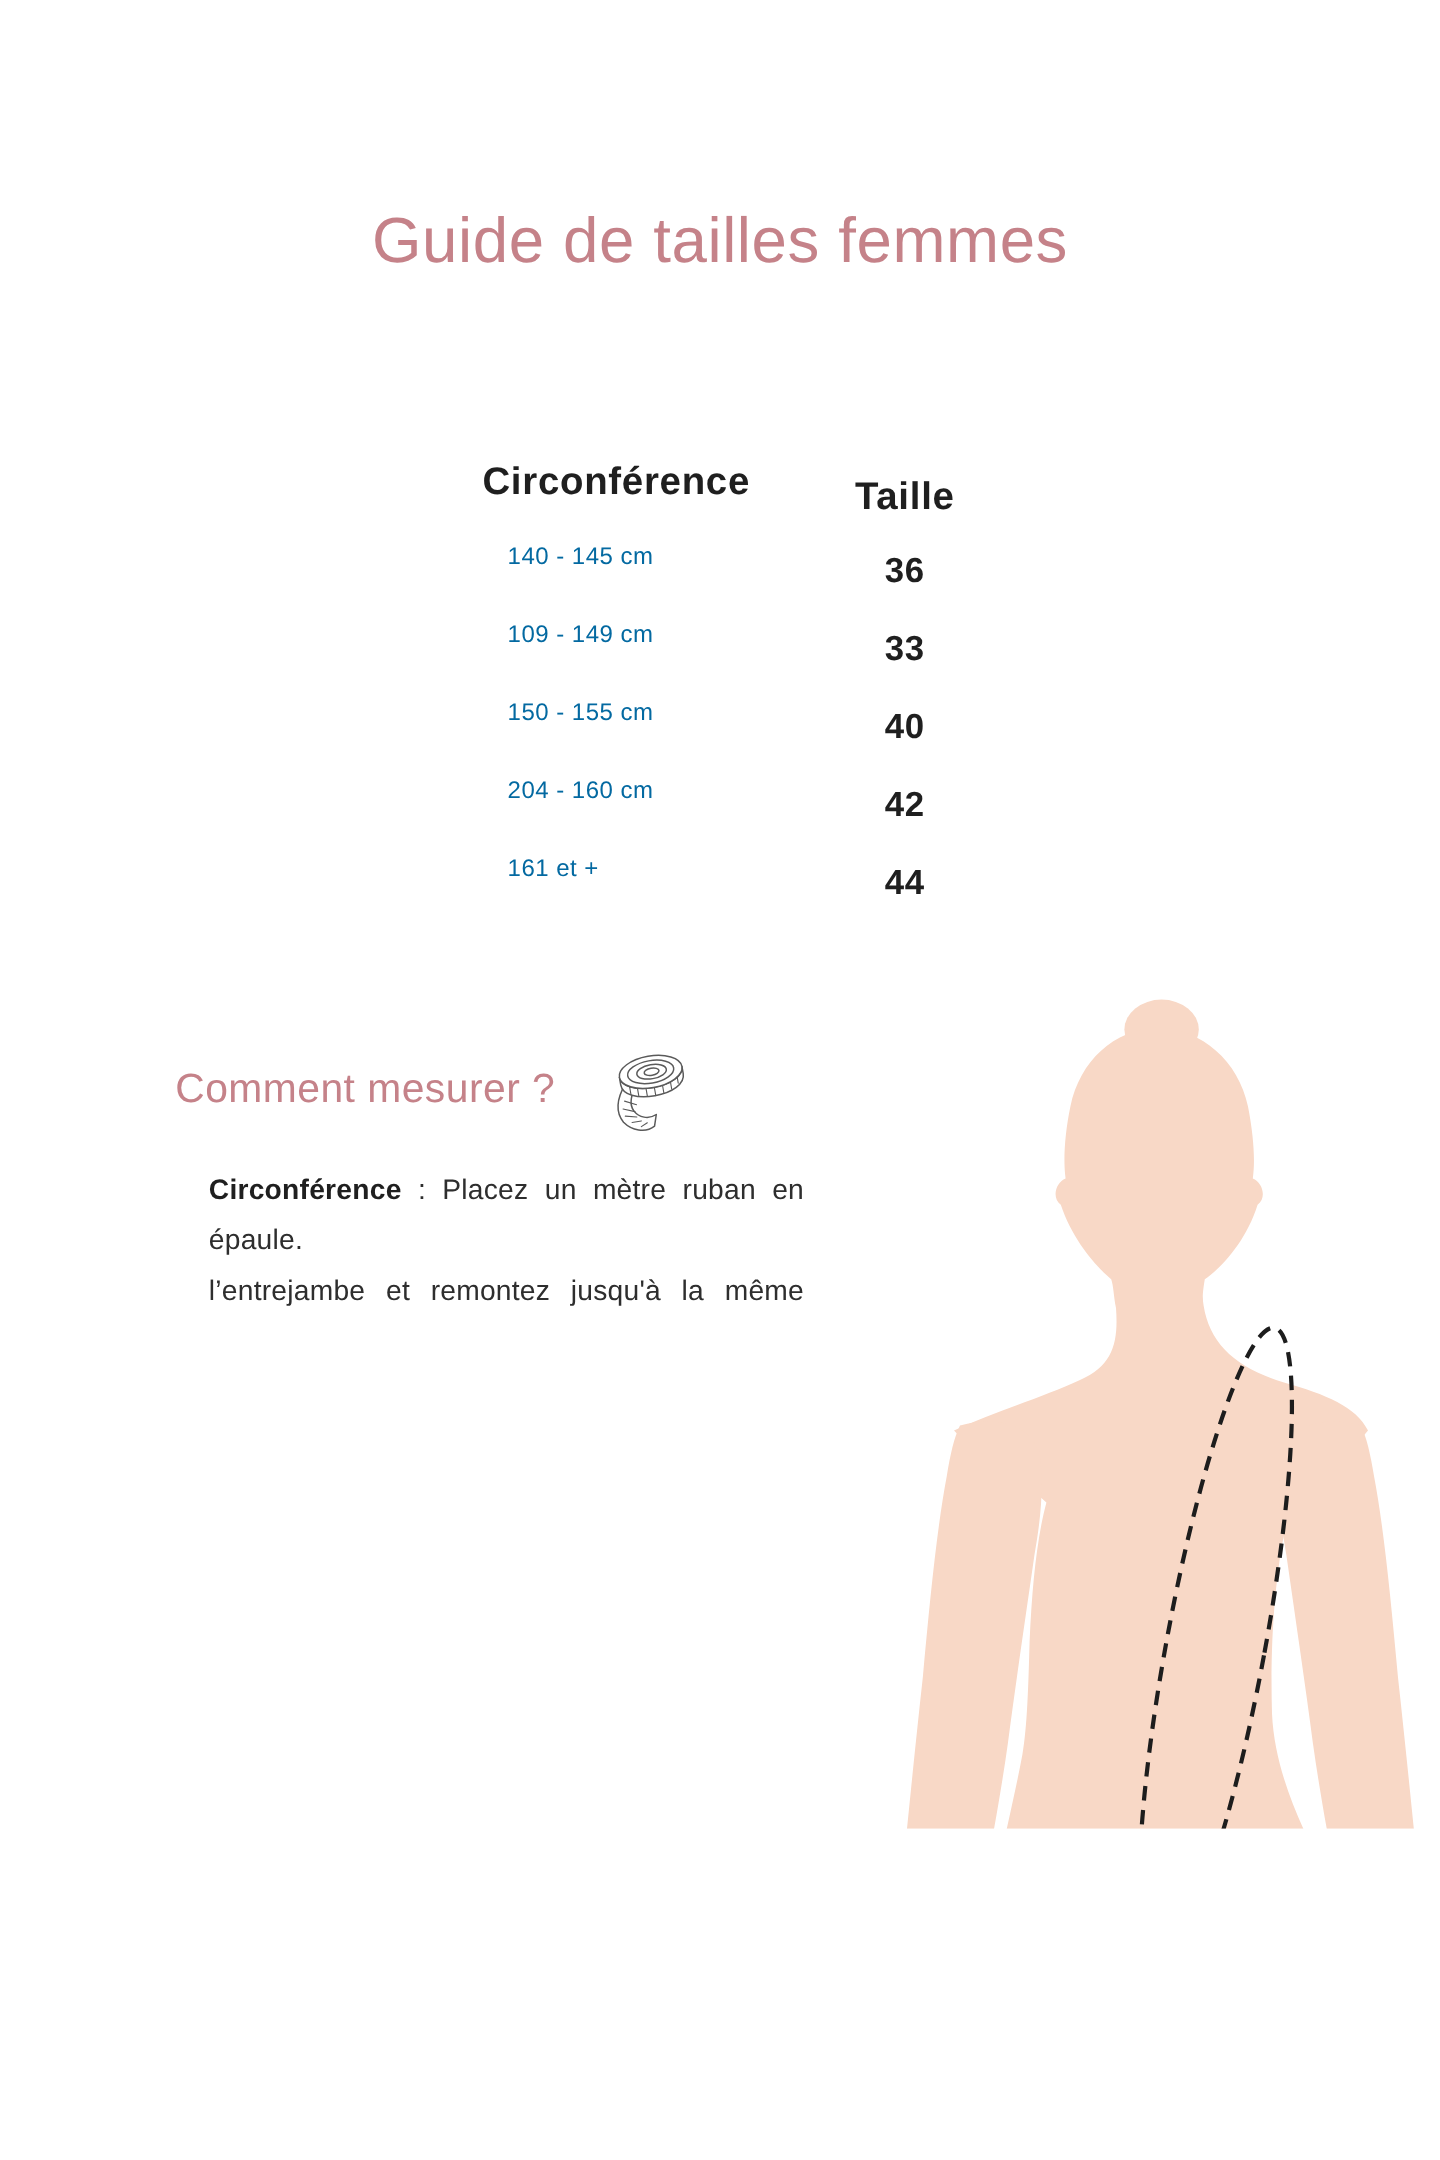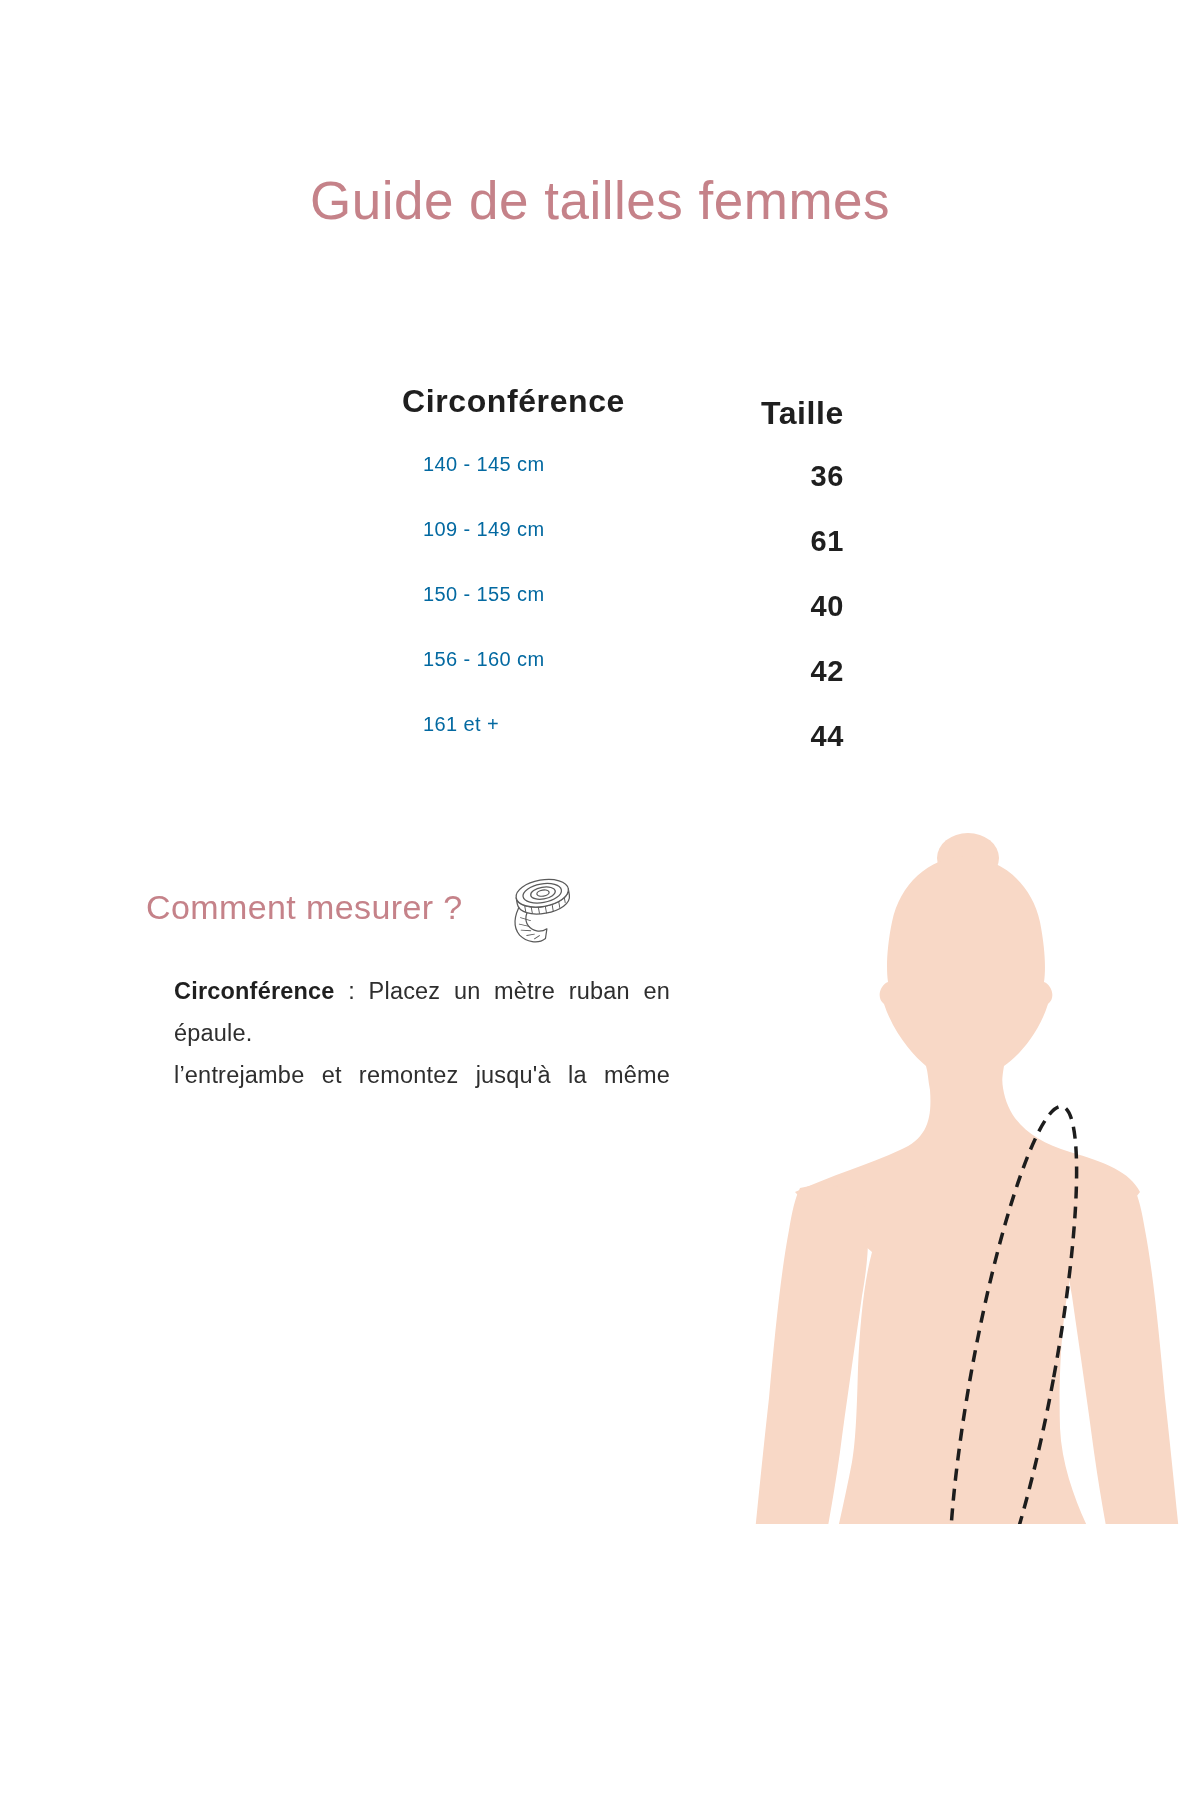--- a/index.html
+++ b/index.html
@@ -20,21 +20,21 @@
     font-size:53px;font-weight:400;letter-spacing:0.5px;color:var(--accent-rose);
     line-height:1.1;
   }
   
   .size-table{position:absolute;left:402px;top:370px;}
   .t-row{display:flex;align-items:center;height:65px;}
   .t-row.t-head{height:62px;}
   .c1{width:262px;box-sizing:border-box;font-size:20px;color:#0369a1;letter-spacing:0.4px;}
   .t-head .c1{font-size:32px;font-weight:700;color:var(--text-strong);letter-spacing:0.6px;}
   .t-row:not(.t-head) .c1{padding-left:21px;}
-  .c2{width:180px;text-align:right;font-size:29px;font-weight:700;color:var(--text-strong);letter-spacing:0.6px;margin-top:24px;}
+  .c2{width:180px;text-align:center;font-size:29px;font-weight:700;color:var(--text-strong);letter-spacing:0.6px;margin-top:24px;}
   .t-head .c2{font-size:32px;}
   
   .how-heading{
     position:absolute;left:146px;top:888px;font-size:34px;font-weight:400;
     color:var(--accent-rose);letter-spacing:0.4px;
   }
   .tape-icon{position:absolute;left:503px;top:870px;width:78px;height:84px;}
   .how-text{
     position:absolute;left:146px;top:970px;width:496px;
     font-size:23.5px;line-height:42px;color:var(--text-dark);letter-spacing:0.2px;margin-left:28px;
@@ -60,28 +60,28 @@
     <div class="t-row t-head">
       <div class="c1">Circonférence</div>
       <div class="c2">Taille</div>
     </div>
     <div class="t-row">
       <div class="c1">140 - 145 cm</div>
       <div class="c2">36</div>
     </div>
     <div class="t-row">
       <div class="c1">109 - 149 cm</div>
-      <div class="c2">61</div>
+      <div class="c2">33</div>
     </div>
     <div class="t-row">
       <div class="c1">150 - 155 cm</div>
       <div class="c2">40</div>
     </div>
     <div class="t-row">
-      <div class="c1">156 - 160 cm</div>
+      <div class="c1">204 - 160 cm</div>
       <div class="c2">42</div>
     </div>
     <div class="t-row">
       <div class="c1">161 et +</div>
       <div class="c2">44</div>
     </div>
   </div>
 
   <div class="how-heading">Comment mesurer ?</div>
 

